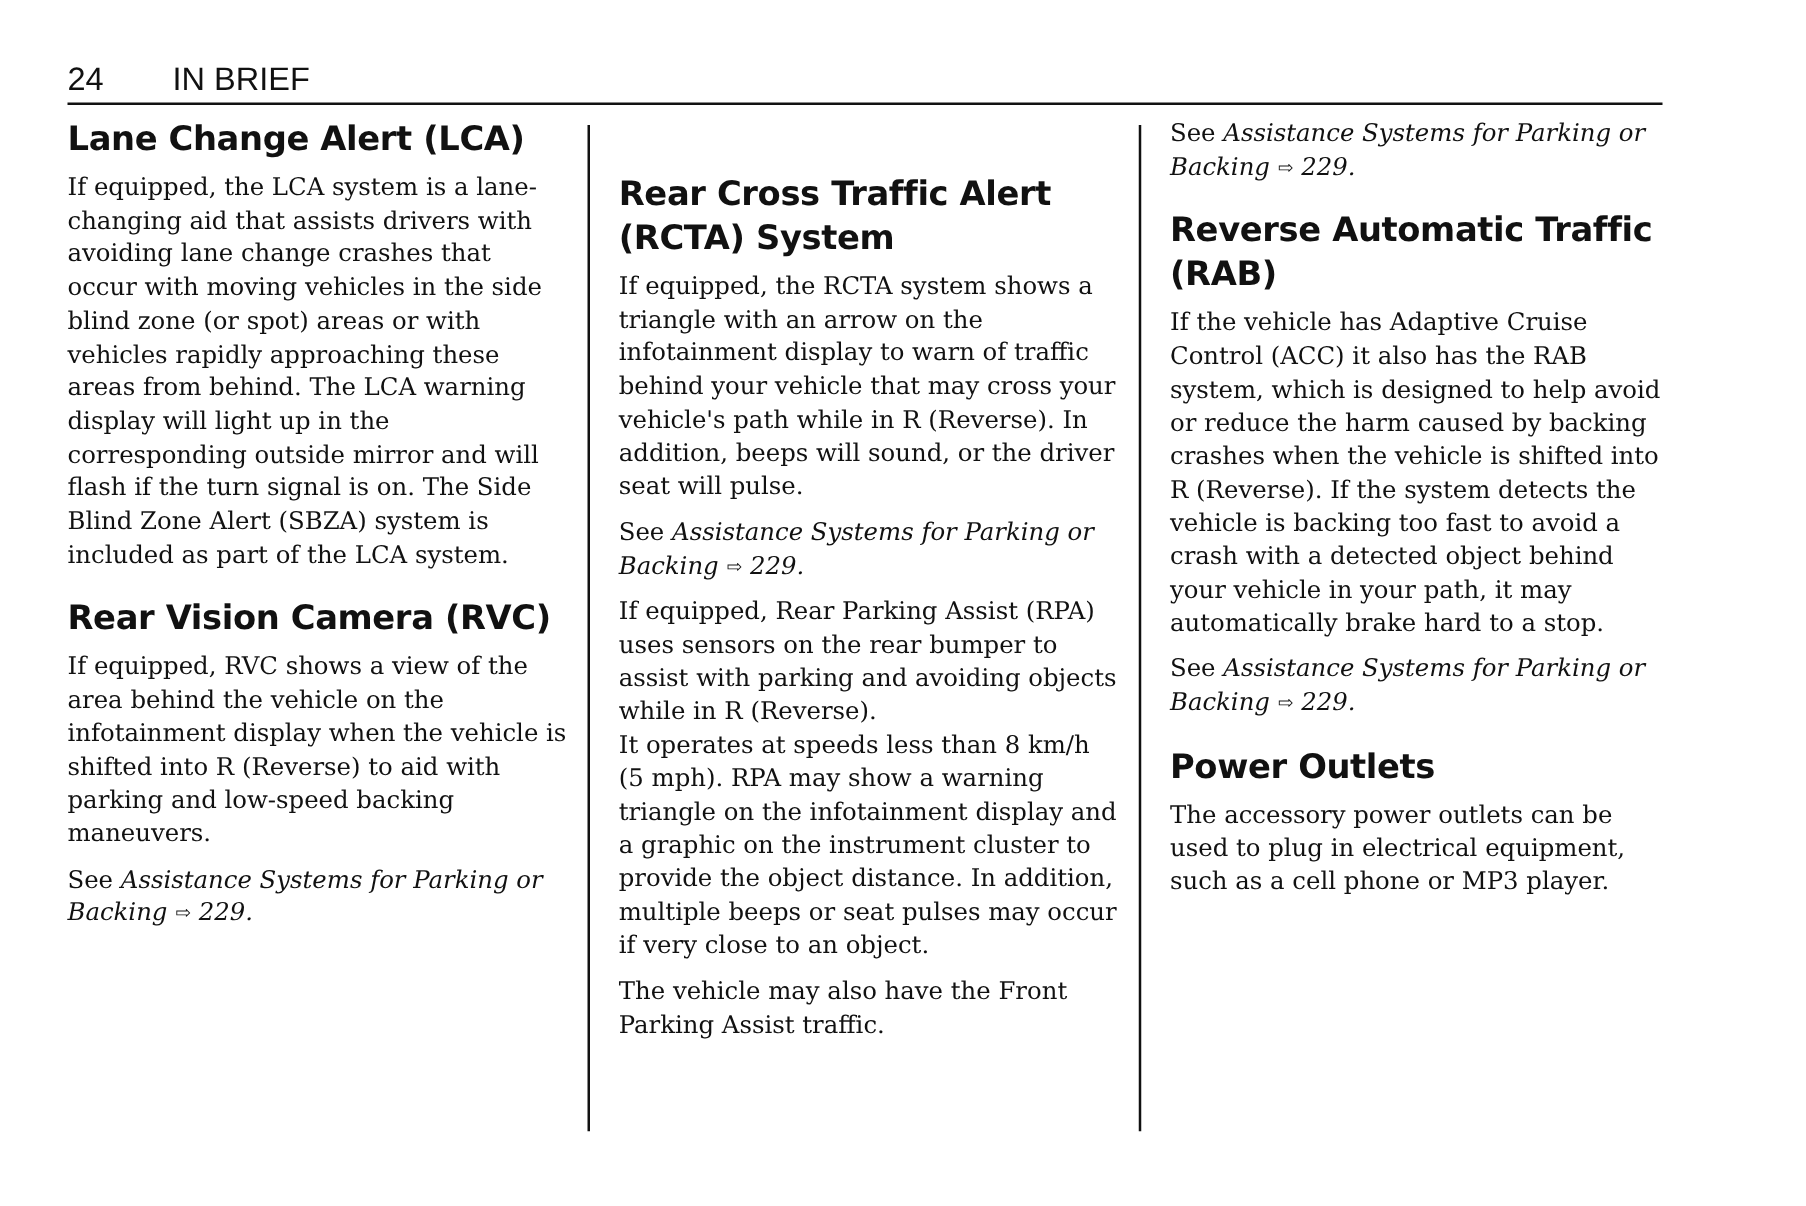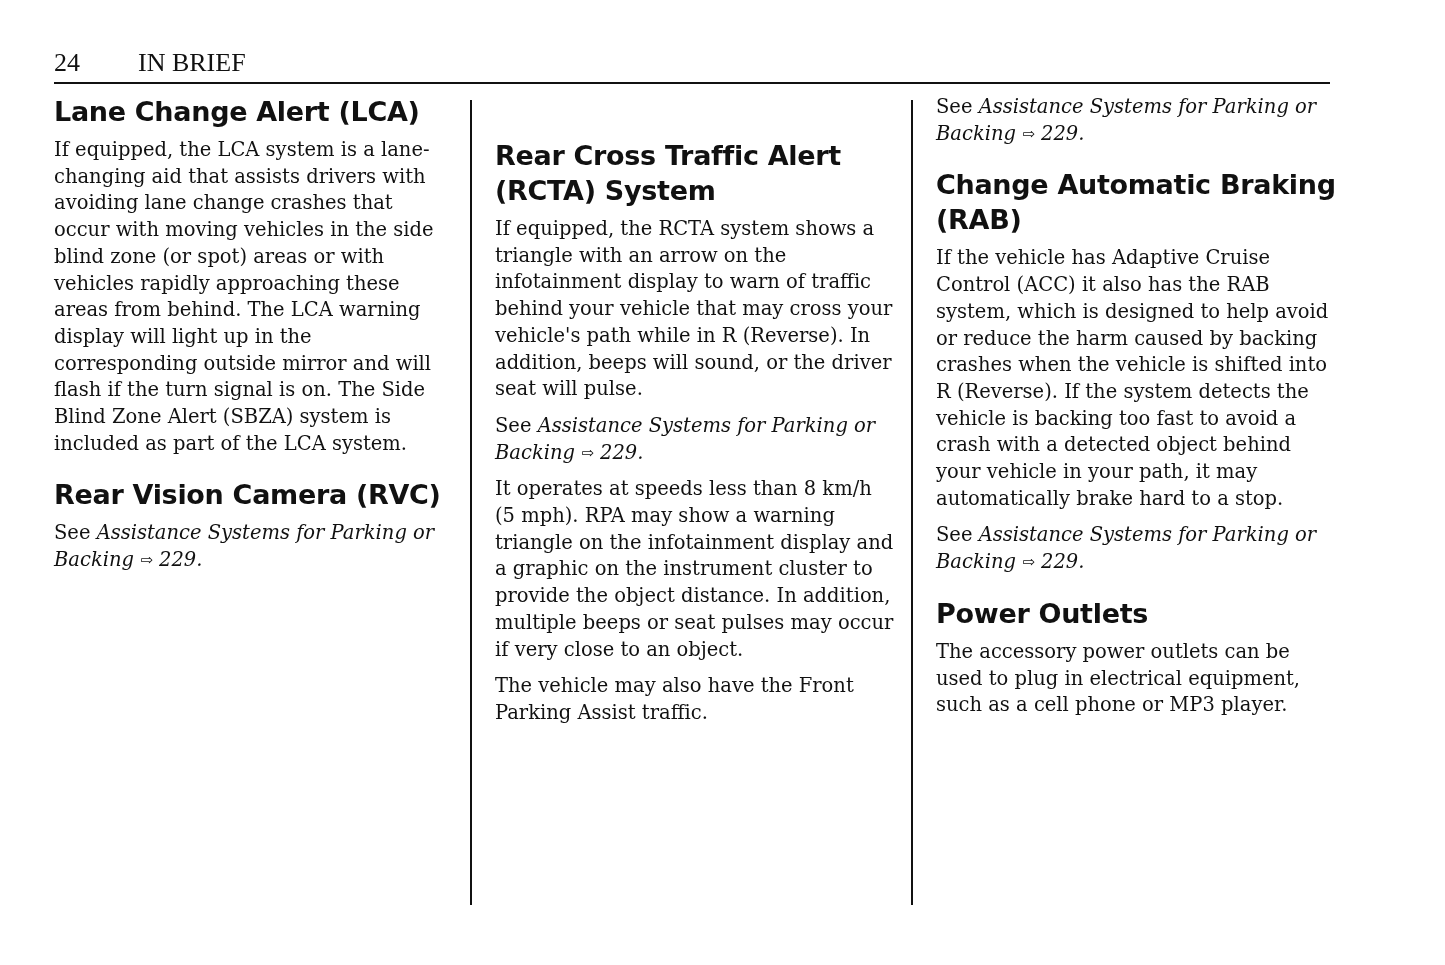--- a/index.html
+++ b/index.html
@@ -1,18 +1,18 @@
 <!DOCTYPE html>
 <html><head>
 <meta charset="utf-8">
 <style>
   html, body { margin: 0; padding: 0; background: #ffffff; }
   body { width: 1445px; height: 965px; position: relative; overflow: hidden; color: #111111; }
   .header { position: absolute; left: 54px; top: 46px; width: 1276px; height: 36px; border-bottom: 2px solid #111; }
-  .header span { font-family: Liberation Serif, serif; font-size: 26px; font-weight: 300; position: absolute; top: 2px; }
+  .header span { font-family: Liberation Sans, sans-serif; font-size: 26px; font-weight: 300; position: absolute; top: 2px; }
   .pagenum { left: 0; }
   .section-title { left: 84px; }
   .col { position: absolute; top: 94px; }
   .col1 { left: 54px; width: 400px; }
   .col2 { left: 495px; width: 400px; margin-top: 44px; }
   .col3 { left: 936px; width: 400px; }
   .rule { position: absolute; top: 100px; width: 2px; height: 805px; background: #111; }
   .rule1 { left: 470px; }
   .rule2 { left: 911px; }
   h2 { font-family: "DejaVu Sans", sans-serif; font-weight: bold; font-size: 27px; line-height: 35px; margin: 0 0 8px 0; letter-spacing: -0.3px; }
@@ -29,49 +29,51 @@
   <span class="section-title">IN BRIEF</span>
 </div>
 
 <div class="rule rule1"></div>
 <div class="rule rule2"></div>
 
 <div class="col col1">
   <h2>Lane Change Alert (LCA)</h2>
   <p>If equipped, the LCA system is a lane-changing aid that assists drivers with avoiding lane change crashes that occur with moving vehicles in the side blind zone (or spot) areas or with vehicles rapidly approaching these areas from behind. The LCA warning display will light up in the corresponding outside mirror and will flash if the turn signal is on. The Side Blind Zone Alert (SBZA) system is included as part of the LCA system.</p>
   <h2 class="mt">Rear Vision Camera (RVC)</h2>
+  <p>If equipped, RVC shows a view of the area behind the vehicle on the infotainment display when the vehicle is shifted into R (Reverse) to aid with parking and low-speed backing maneuvers.</p>
   <p>
     <span>See</span>
     <span class="ref">Assistance Systems for Parking or Backing</span>
     <span class="arrow">⇨</span>
     <span class="ref">229.</span>
   </p>
 </div>
 
 <div class="col col2">
   <h2>Rear Cross Traffic Alert (RCTA) System</h2>
   <p>If equipped, the RCTA system shows a triangle with an arrow on the infotainment display to warn of traffic behind your vehicle that may cross your vehicle's path while in R (Reverse). In addition, beeps will sound, or the driver seat will pulse.</p>
   <p>
     <span>See</span>
     <span class="ref">Assistance Systems for Parking or Backing</span>
     <span class="arrow">⇨</span>
     <span class="ref">229.</span>
   </p>
+  <p style="margin-bottom:0">If equipped, Rear Parking Assist (RPA) uses sensors on the rear bumper to assist with parking and avoiding objects while in R (Reverse).</p>
   <p>It operates at speeds less than 8 km/h (5 mph). RPA may show a warning triangle on the infotainment display and a graphic on the instrument cluster to provide the object distance. In addition, multiple beeps or seat pulses may occur if very close to an object.</p>
   <p>The vehicle may also have the Front Parking Assist traffic.</p>
 </div>
 
 <div class="col col3">
   <p>
     <span>See</span>
     <span class="ref">Assistance Systems for Parking or Backing</span>
     <span class="arrow">⇨</span>
     <span class="ref">229.</span>
   </p>
-  <h2 class="mt">Change Automatic Braking (RAB)</h2>
+  <h2 class="mt">Reverse Automatic Traffic (RAB)</h2>
   <p>If the vehicle has Adaptive Cruise Control (ACC) it also has the RAB system, which is designed to help avoid or reduce the harm caused by backing crashes when the vehicle is shifted into R (Reverse). If the system detects the vehicle is backing too fast to avoid a crash with a detected object behind your vehicle in your path, it may automatically brake hard to a stop.</p>
   <p>
     <span>See</span>
     <span class="ref">Assistance Systems for Parking or Backing</span>
     <span class="arrow">⇨</span>
     <span class="ref">229.</span>
   </p>
   <h2 class="mt">Power Outlets</h2>
   <p>The accessory power outlets can be used to plug in electrical equipment, such as a cell phone or MP3 player.</p>
 </div>

